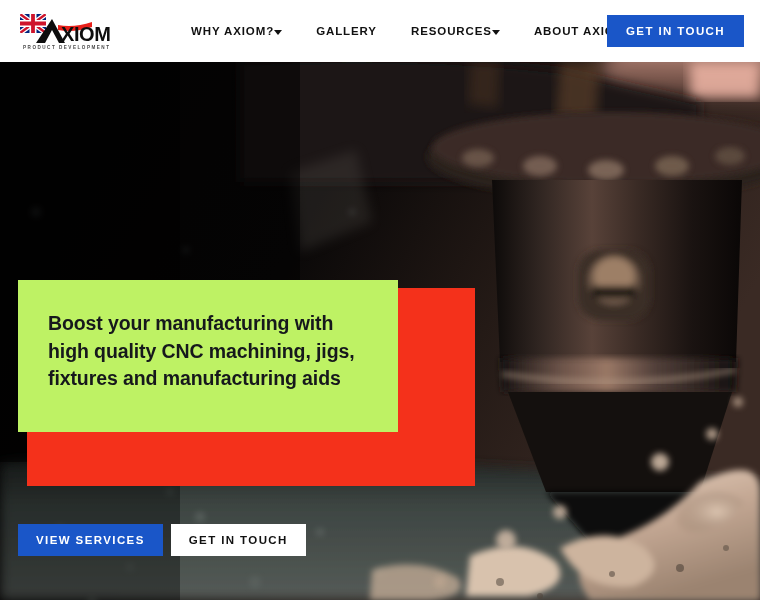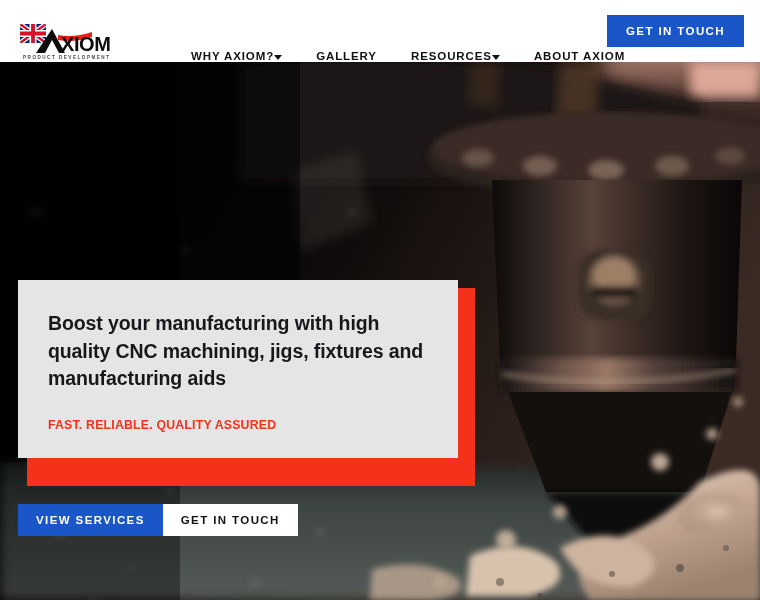--- a/index.html
+++ b/index.html
@@ -7,21 +7,21 @@
     width:760px; height:600px;
     font-family:"Liberation Sans", sans-serif;
     overflow:hidden; background:#000;
   }
   .page { position:relative; width:760px; height:600px; overflow:hidden; }
 
   
   .header {
     position:absolute; top:0; left:0; width:760px; height:62px;
     background:#ffffff; z-index:40;
-    display:flex; align-items:flex-end;
+    display:flex; align-items:center;
   }
   .logo {
     position:relative; margin-left:18px; width:102px; height:42px;
     display:block;
   }
   .logo svg { display:block; }
 
   .nav {
     display:flex; align-items:center; gap:0px; margin-left:54px;
   }
@@ -54,40 +54,40 @@
 
   
   .card-wrap {
     position:absolute; left:18px; top:280px; width:448px; z-index:20;
   }
   .card-shadow {
     position:absolute; left:9px; top:8px;
     width:448px; height:198px; background:#f4311b;
   }
   .card {
-    position:relative; width:440px; background:#e5e5e5;
+    position:relative; width:380px; background:#bef264;
     padding:30px 20px 26px 30px;
   }
   .card h1 {
     font-size:19.5px; font-weight:bold; color:#16181c;
     line-height:1.42; letter-spacing:-0.1px; margin-bottom:13px;
   }
   .card p {
     font-size:12.2px; font-weight:bold; color:#1d1f23;
     line-height:1.62; letter-spacing:-0.1px;
   }
   .tagline {
     margin-top:25px; font-size:12.3px; font-weight:bold;
     color:#f4311b; letter-spacing:0.2px; text-transform:uppercase;
   }
 
   
   .hero-actions {
-    position:absolute; left:18px; top:504px; z-index:20;
-    display:flex; 
+    position:absolute; left:18px; top:524px; z-index:20;
+    display:flex; gap:8px;
   }
   .btn-primary {
     background:#1a56c8; color:#fff; border:none;
     font-size:11.5px; font-weight:bold; letter-spacing:1.4px;
     padding:10px 18px; cursor:pointer; text-transform:uppercase;
     font-family:"Liberation Sans", sans-serif;
   }
   .btn-secondary {
     background:#ffffff; color:#111; border:none;
     font-size:11.5px; font-weight:bold; letter-spacing:1.4px;
@@ -304,21 +304,20 @@
 
       <rect x="0" y="0" width="300" height="400" fill="#000" opacity="0.5"></rect>
       <rect x="0" y="0" width="180" height="538" fill="#000" opacity="0.35"></rect>
     </svg>
   </div>
 
   <div class="card-wrap">
     <div class="card-shadow"></div>
     <div class="card">
       <h1>Boost your manufacturing with high quality CNC machining, jigs, fixtures and manufacturing aids</h1>
-      <div class="tagline">FAST. RELIABLE. QUALITY ASSURED</div>
     </div>
   </div>
 
   <div class="hero-actions">
     <button class="btn-primary">VIEW SERVICES</button>
     <button class="btn-secondary">GET IN TOUCH</button>
   </div>
 
 </div>
 

